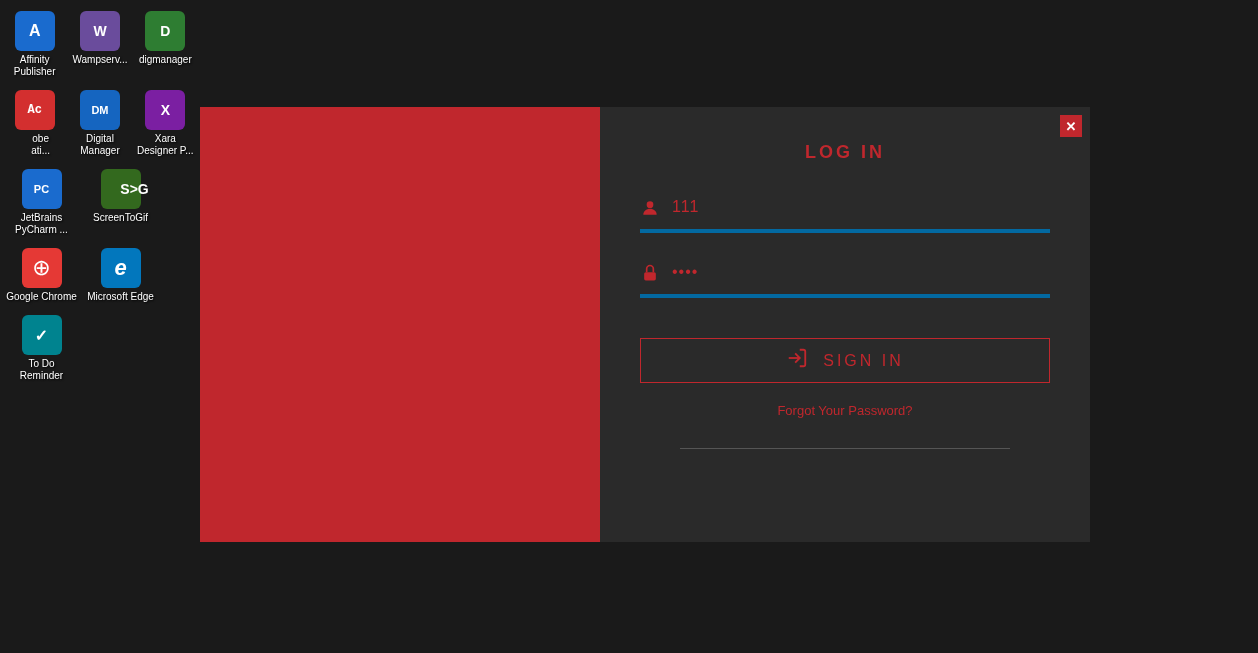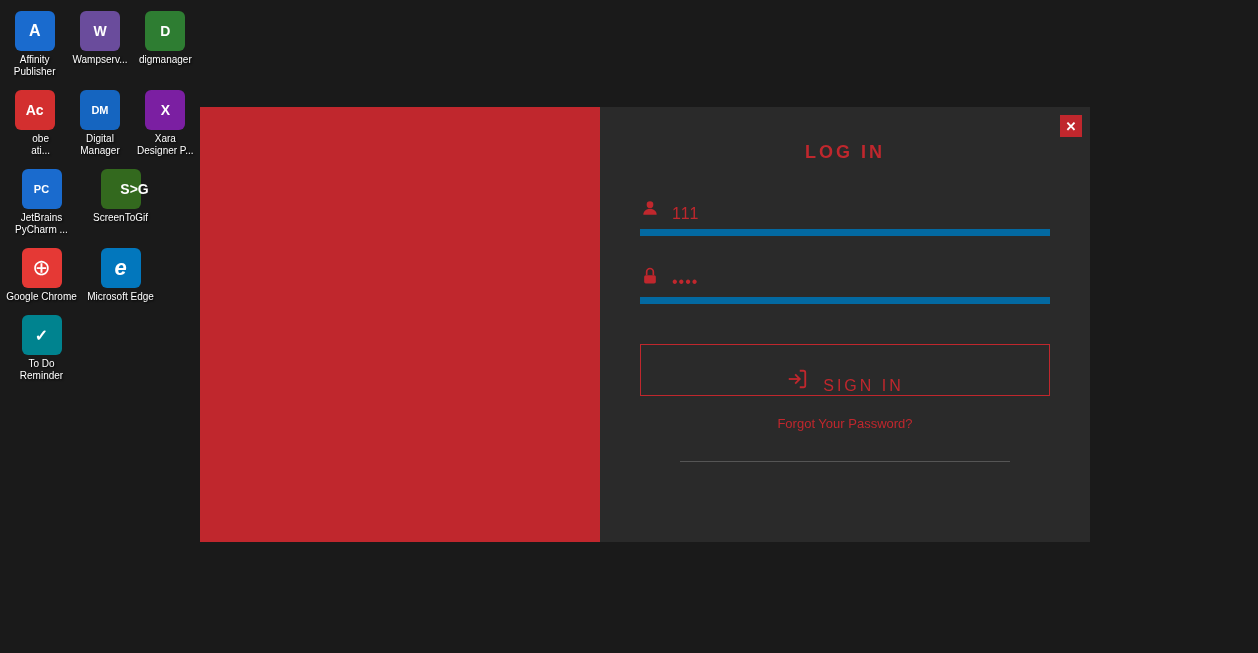--- a/index.html
+++ b/index.html
@@ -134,22 +134,22 @@
       color: #c0272d;
       font-size: 18px;
       letter-spacing: 3px;
       margin-top: 15px;
       margin-bottom: 35px;
     }
 
     .input-group {
       width: 100%;
       display: flex;
-      align-items: flex-end;
-      border-bottom: 7px solid #0369a1;
+      align-items: flex-start;
+      border-bottom: 4px solid #0369a1;
       margin-bottom: 30px;
       padding-bottom: 6px;
     }
 
     .input-icon {
       color: #c0272d;
       font-size: 18px;
       margin-right: 12px;
       flex-shrink: 0;
     }
@@ -164,29 +164,29 @@
       letter-spacing: 1px;
     }
 
     .input-group input::placeholder {
       color: #c0272d;
       opacity: 0.5;
     }
 
     .sign-in-btn {
       width: 100%;
-      height: 52px;
+      height: 45px;
       background: transparent;
       border: 1.5px solid #c0272d;
       color: #c0272d;
       font-size: 16px;
       letter-spacing: 3px;
       cursor: pointer;
       display: flex;
-      align-items: flex-end;
+      align-items: center;
       justify-content: center;
       gap: 15px;
       margin-top: 10px;
       margin-bottom: 16px;
     }
 
     .sign-in-icon {
       font-size: 18px;
     }
 
@@ -228,21 +228,21 @@
         <div class="icon-img ic-dig">
           <span style="color:white;font-weight:bold;font-size:14px;">D</span>
         </div>
         <span class="icon-label">digmanager</span>
       </div>
     </div>
 
     <div class="icon-row">
       <div class="desktop-icon">
         <div class="icon-img ic-acrobat">
-          <span style="color:white;font-weight:bold;font-size:14px;">Ac</span>
+          <span style="color:white;font-weight:bold;font-size:12px;font-family:Liberation Mono, monospace;">Ac</span>
         </div>
         <span class="icon-label" style="color:white;font-size:10px;text-align:center;margin-left:12px;">obe<br>ati...</span>
       </div>
       <div class="desktop-icon">
         <div class="icon-img ic-digital">
           <span style="color:white;font-weight:bold;font-size:11px;">DM</span>
         </div>
         <span class="icon-label">Digital Manager</span>
       </div>
       <div class="desktop-icon">

